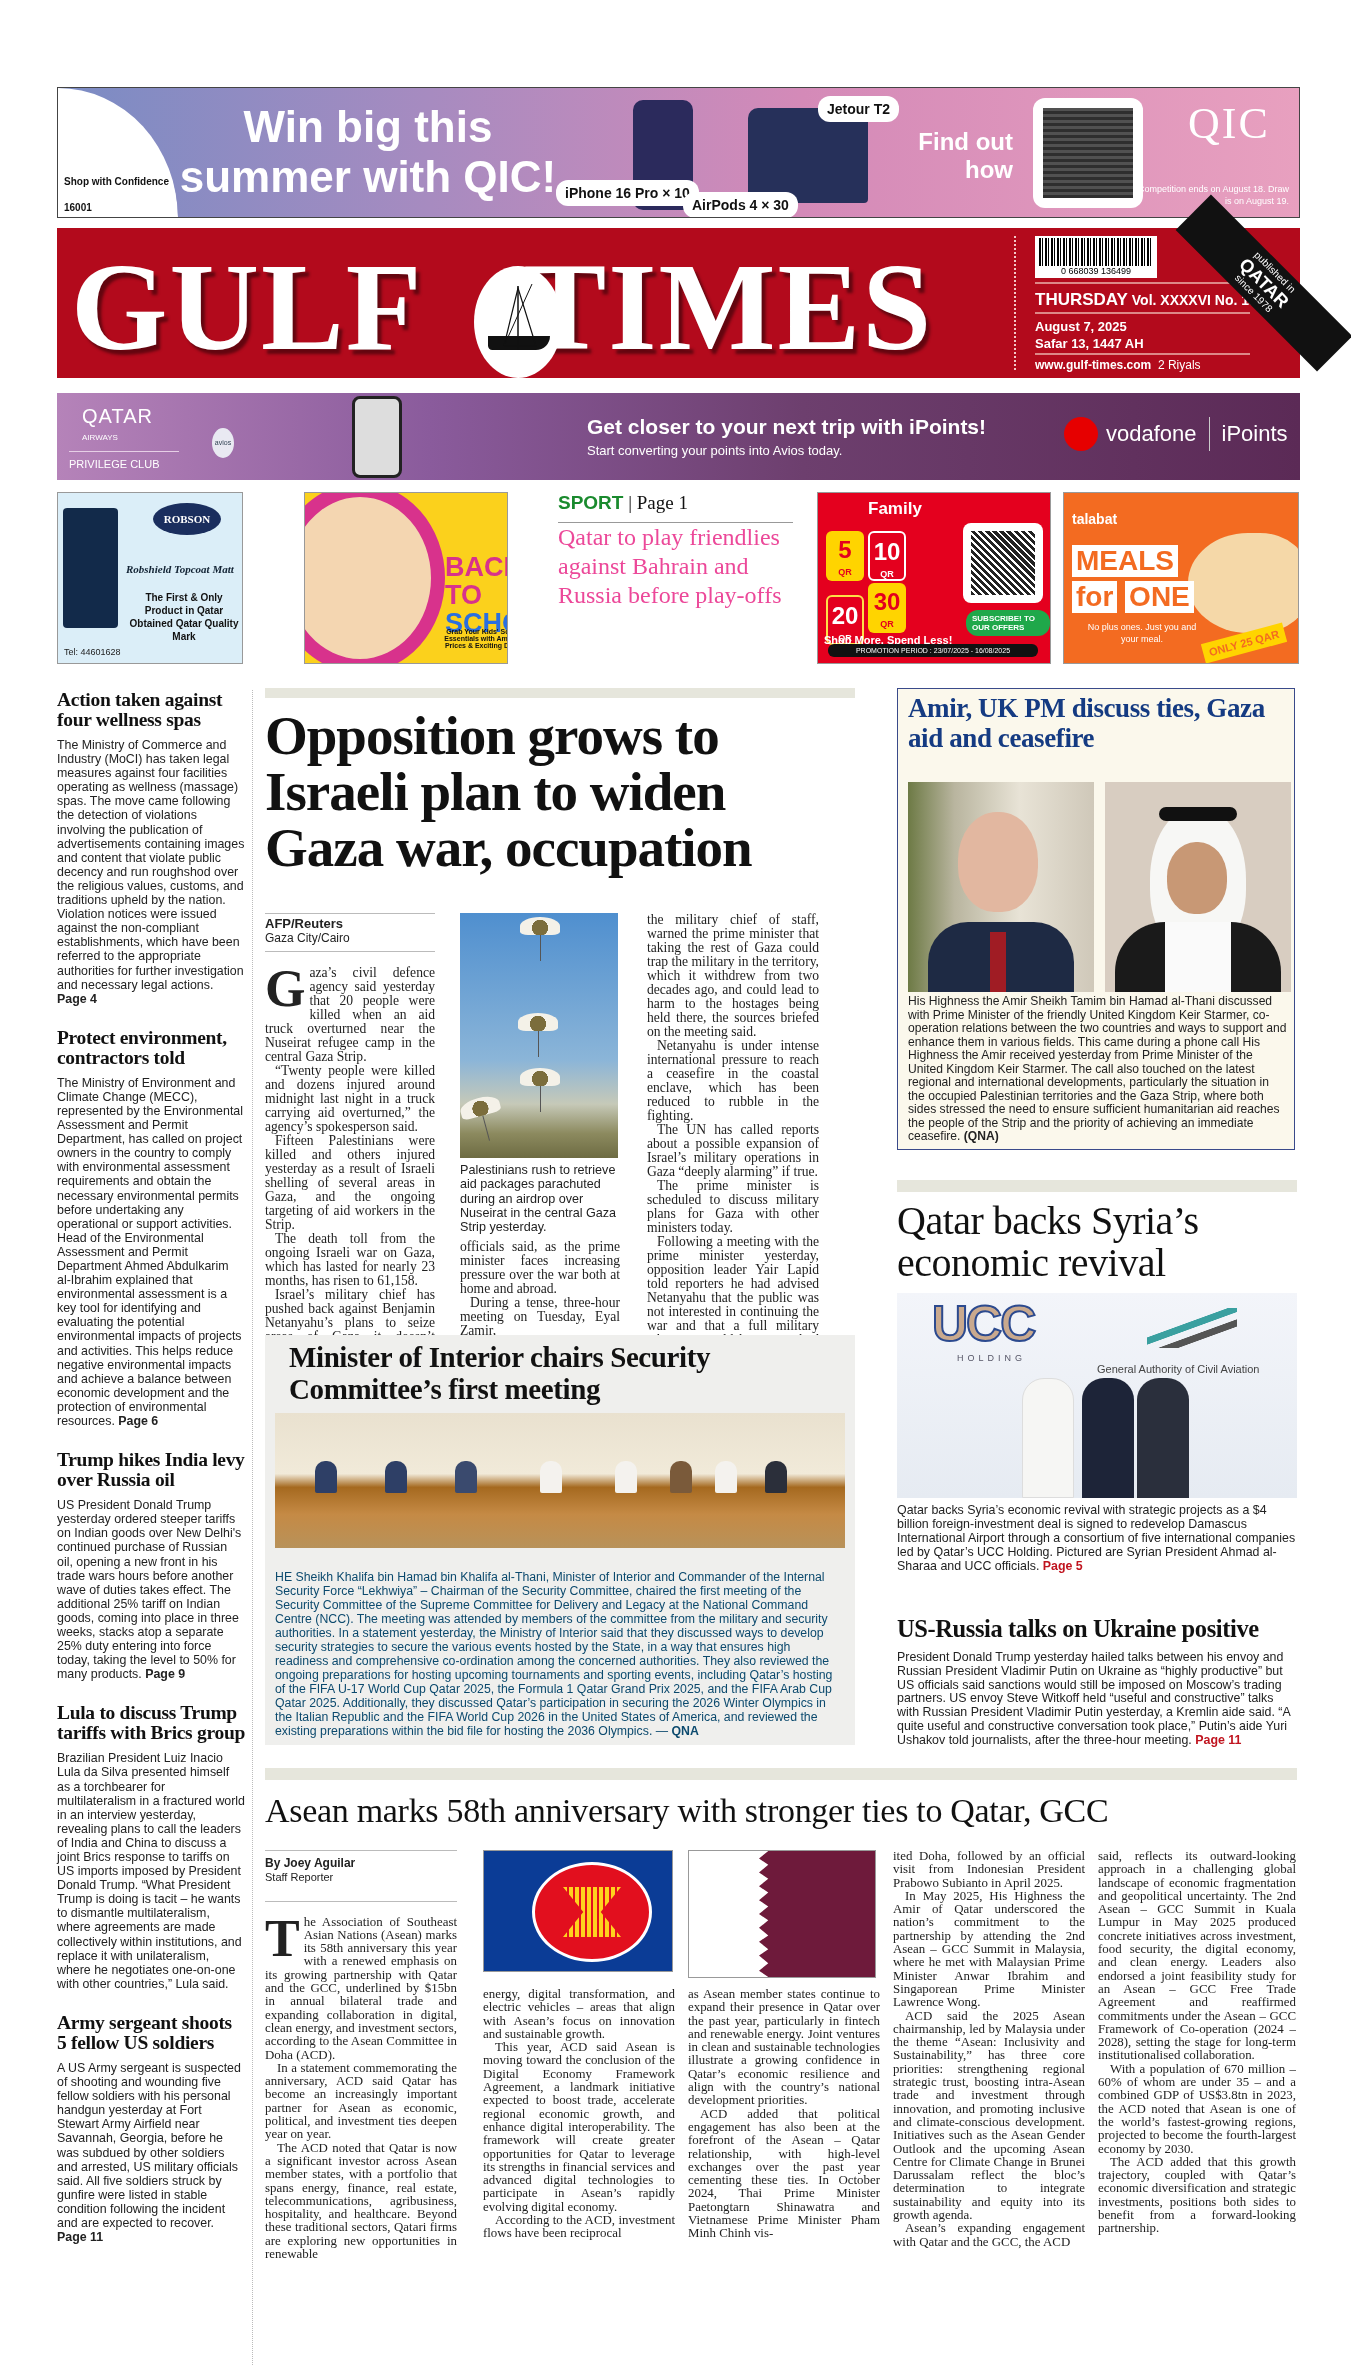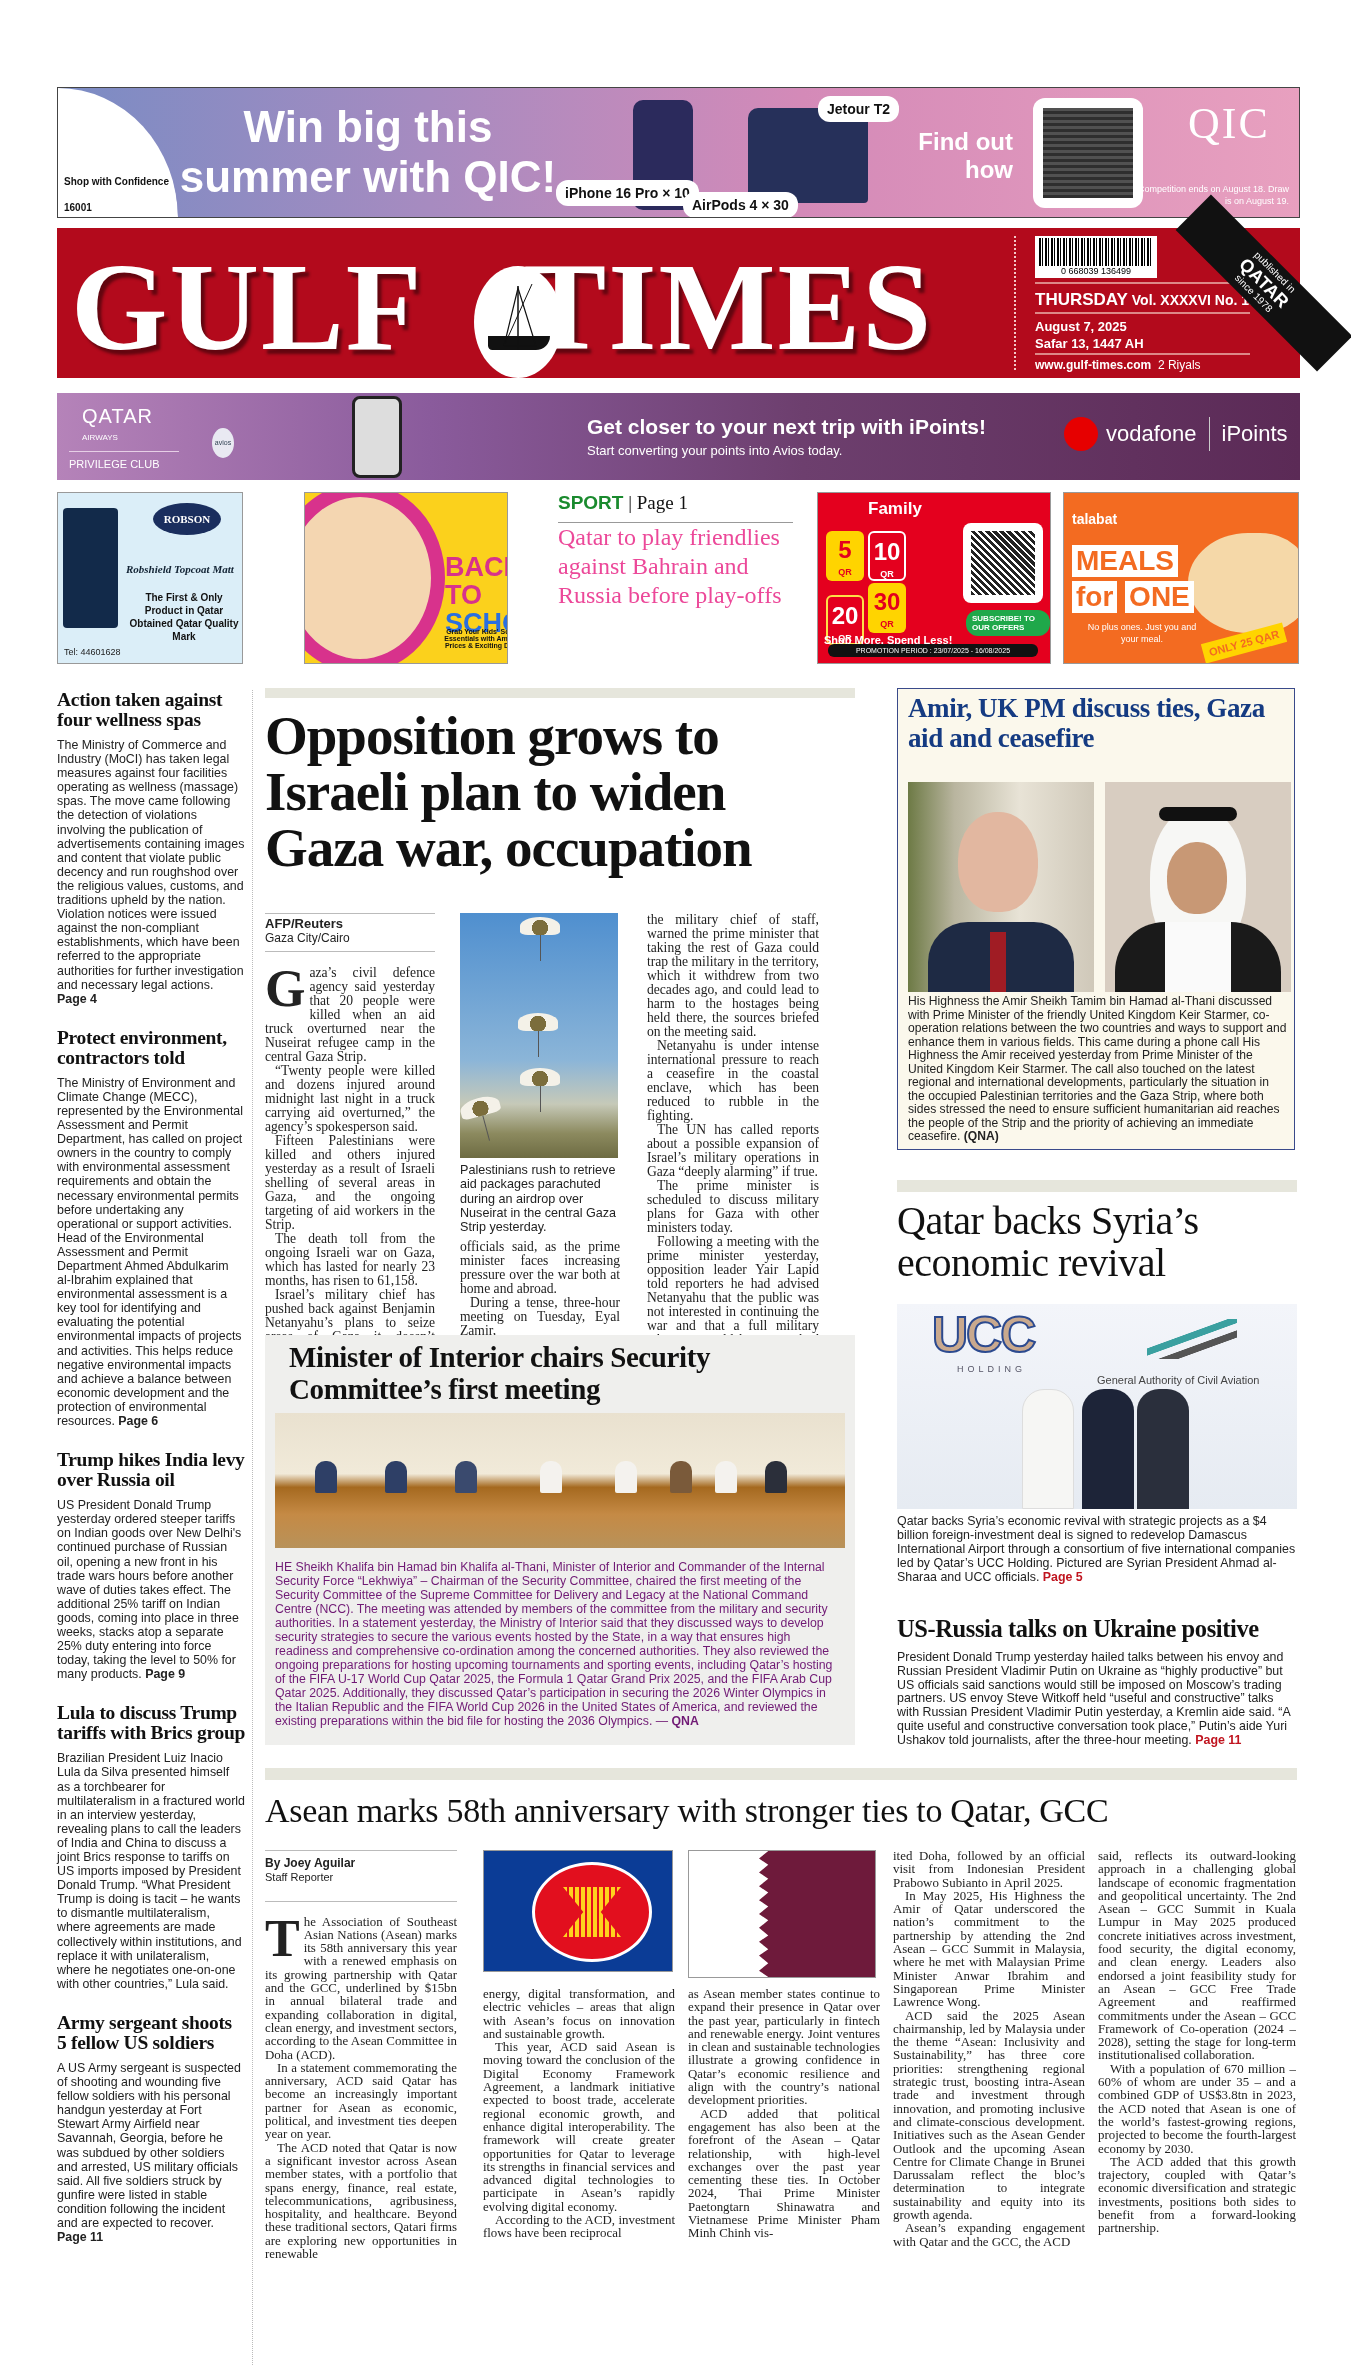--- a/index.html
+++ b/index.html
@@ -99,36 +99,36 @@
 .dropcap{float:left;font-size:52px;line-height:42px;font-weight:bold;margin:2px 4px 0 0;font-family:"Liberation Serif",serif}
 #lead .photo{position:absolute;left:195px;top:225px;width:158px;height:245px;background:linear-gradient(180deg,#4f8fcf 0%,#8bb5d8 60%,#c6c9b8 78%,#8c8a5f 90%,#6d6b42 100%);overflow:hidden}
 .chute{position:absolute;width:40px;height:18px;border-radius:50% 50% 20% 20%;background:radial-gradient(circle at 50% 60%,#7b6d3c 0 35%,#f4f1e8 36%)}
 .chute::after{content:"";position:absolute;left:50%;top:18px;width:1px;height:26px;background:#555}
 #lead .caption{position:absolute;left:195px;top:475px;width:165px;font-size:12.6px;line-height:14.3px;color:#222;font-family:"Liberation Sans",sans-serif}
 
 #minister{left:265px;top:1335px;width:590px;height:410px;background:#efefed}
 #minister h2{font-family:"Liberation Serif",serif;font-weight:900;font-size:29px;line-height:32px;padding:6px 24px 0;letter-spacing:-.4px}
 #minister .photo{margin:8px 10px 0;height:135px;background:linear-gradient(180deg,#e9e1cf 0%,#f1ead9 45%,#a5691f 55%,#c58a45 75%,#b8925a 100%);position:relative;overflow:hidden}
 #minister .photo .fig{position:absolute;bottom:55px;width:22px;height:32px;border-radius:10px 10px 2px 2px}
-#minister p{font-size:12.3px;line-height:14px;padding:12px 10px;color:#701a75}
+#minister p{font-size:12.3px;line-height:14px;padding:22px 10px;color:#0c4a6e}
 #minister p b{font-weight:900}
 
 #amir{left:897px;top:688px;width:398px;height:462px;background:#fbf8ec;border:1px solid #3a4a8a}
 #amir h2{color:#153b82;font-family:"Liberation Serif",serif;font-weight:900;font-size:27px;line-height:30px;padding:4px 10px 0;letter-spacing:-.4px}
 #amir .ph{position:absolute;top:93px;width:186px;height:210px;overflow:hidden}
 #amir .ph1{left:10px;background:linear-gradient(90deg,#6d7a45 0%,#b9b59f 25%,#e8e3d6 60%,#cfc8b9 100%)}
 #amir .ph2{left:207px;background:#d8cdc1}
 .head{position:absolute;border-radius:48% 48% 45% 45%}
 #amir p{position:absolute;left:10px;top:306px;width:380px;font-size:12.1px;line-height:13.5px;color:#222}
 #amir p b{font-weight:900}
 
 #syria{left:897px;top:1180px;width:400px}
 #syria .topbar{height:12px;background:#e6e6dc}
 #syria h2{font-family:"Liberation Serif",serif;font-weight:normal;font-size:40px;line-height:42px;margin-top:8px;letter-spacing:-.5px}
-#syria .photo{margin-top:20px;height:205px;background:linear-gradient(180deg,#f3f5fa 0%,#e6ebf2 100%);position:relative;overflow:hidden}
+#syria .photo{margin-top:9px;height:205px;background:linear-gradient(180deg,#f3f5fa 0%,#e6ebf2 100%);position:relative;overflow:hidden}
 #syria .ucc{position:absolute;left:35px;top:6px;font-size:50px;font-weight:900;color:#c9a98e;letter-spacing:-2px;-webkit-text-stroke:2px #2c4a8f;line-height:50px}
 #syria .hold{position:absolute;left:60px;top:60px;font-size:9px;letter-spacing:4px;color:#556}
 #syria .gaca{position:absolute;left:200px;top:70px;font-size:11px;color:#444}
 #syria .person{position:absolute;bottom:0;width:52px;height:120px;border-radius:22px 22px 0 0}
 #syria p{font-size:12.4px;line-height:14px;margin-top:5px;color:#222}
 #syria p b,#usru p b{color:#c0141f;font-weight:900}
 #usru{left:897px;top:1615px;width:400px}
 #usru h2{font-family:"Liberation Serif",serif;font-weight:900;font-size:24.5px;line-height:28px;letter-spacing:-.4px;margin-bottom:8px}
 #usru p{font-size:12.4px;line-height:13.8px;color:#222}
 

